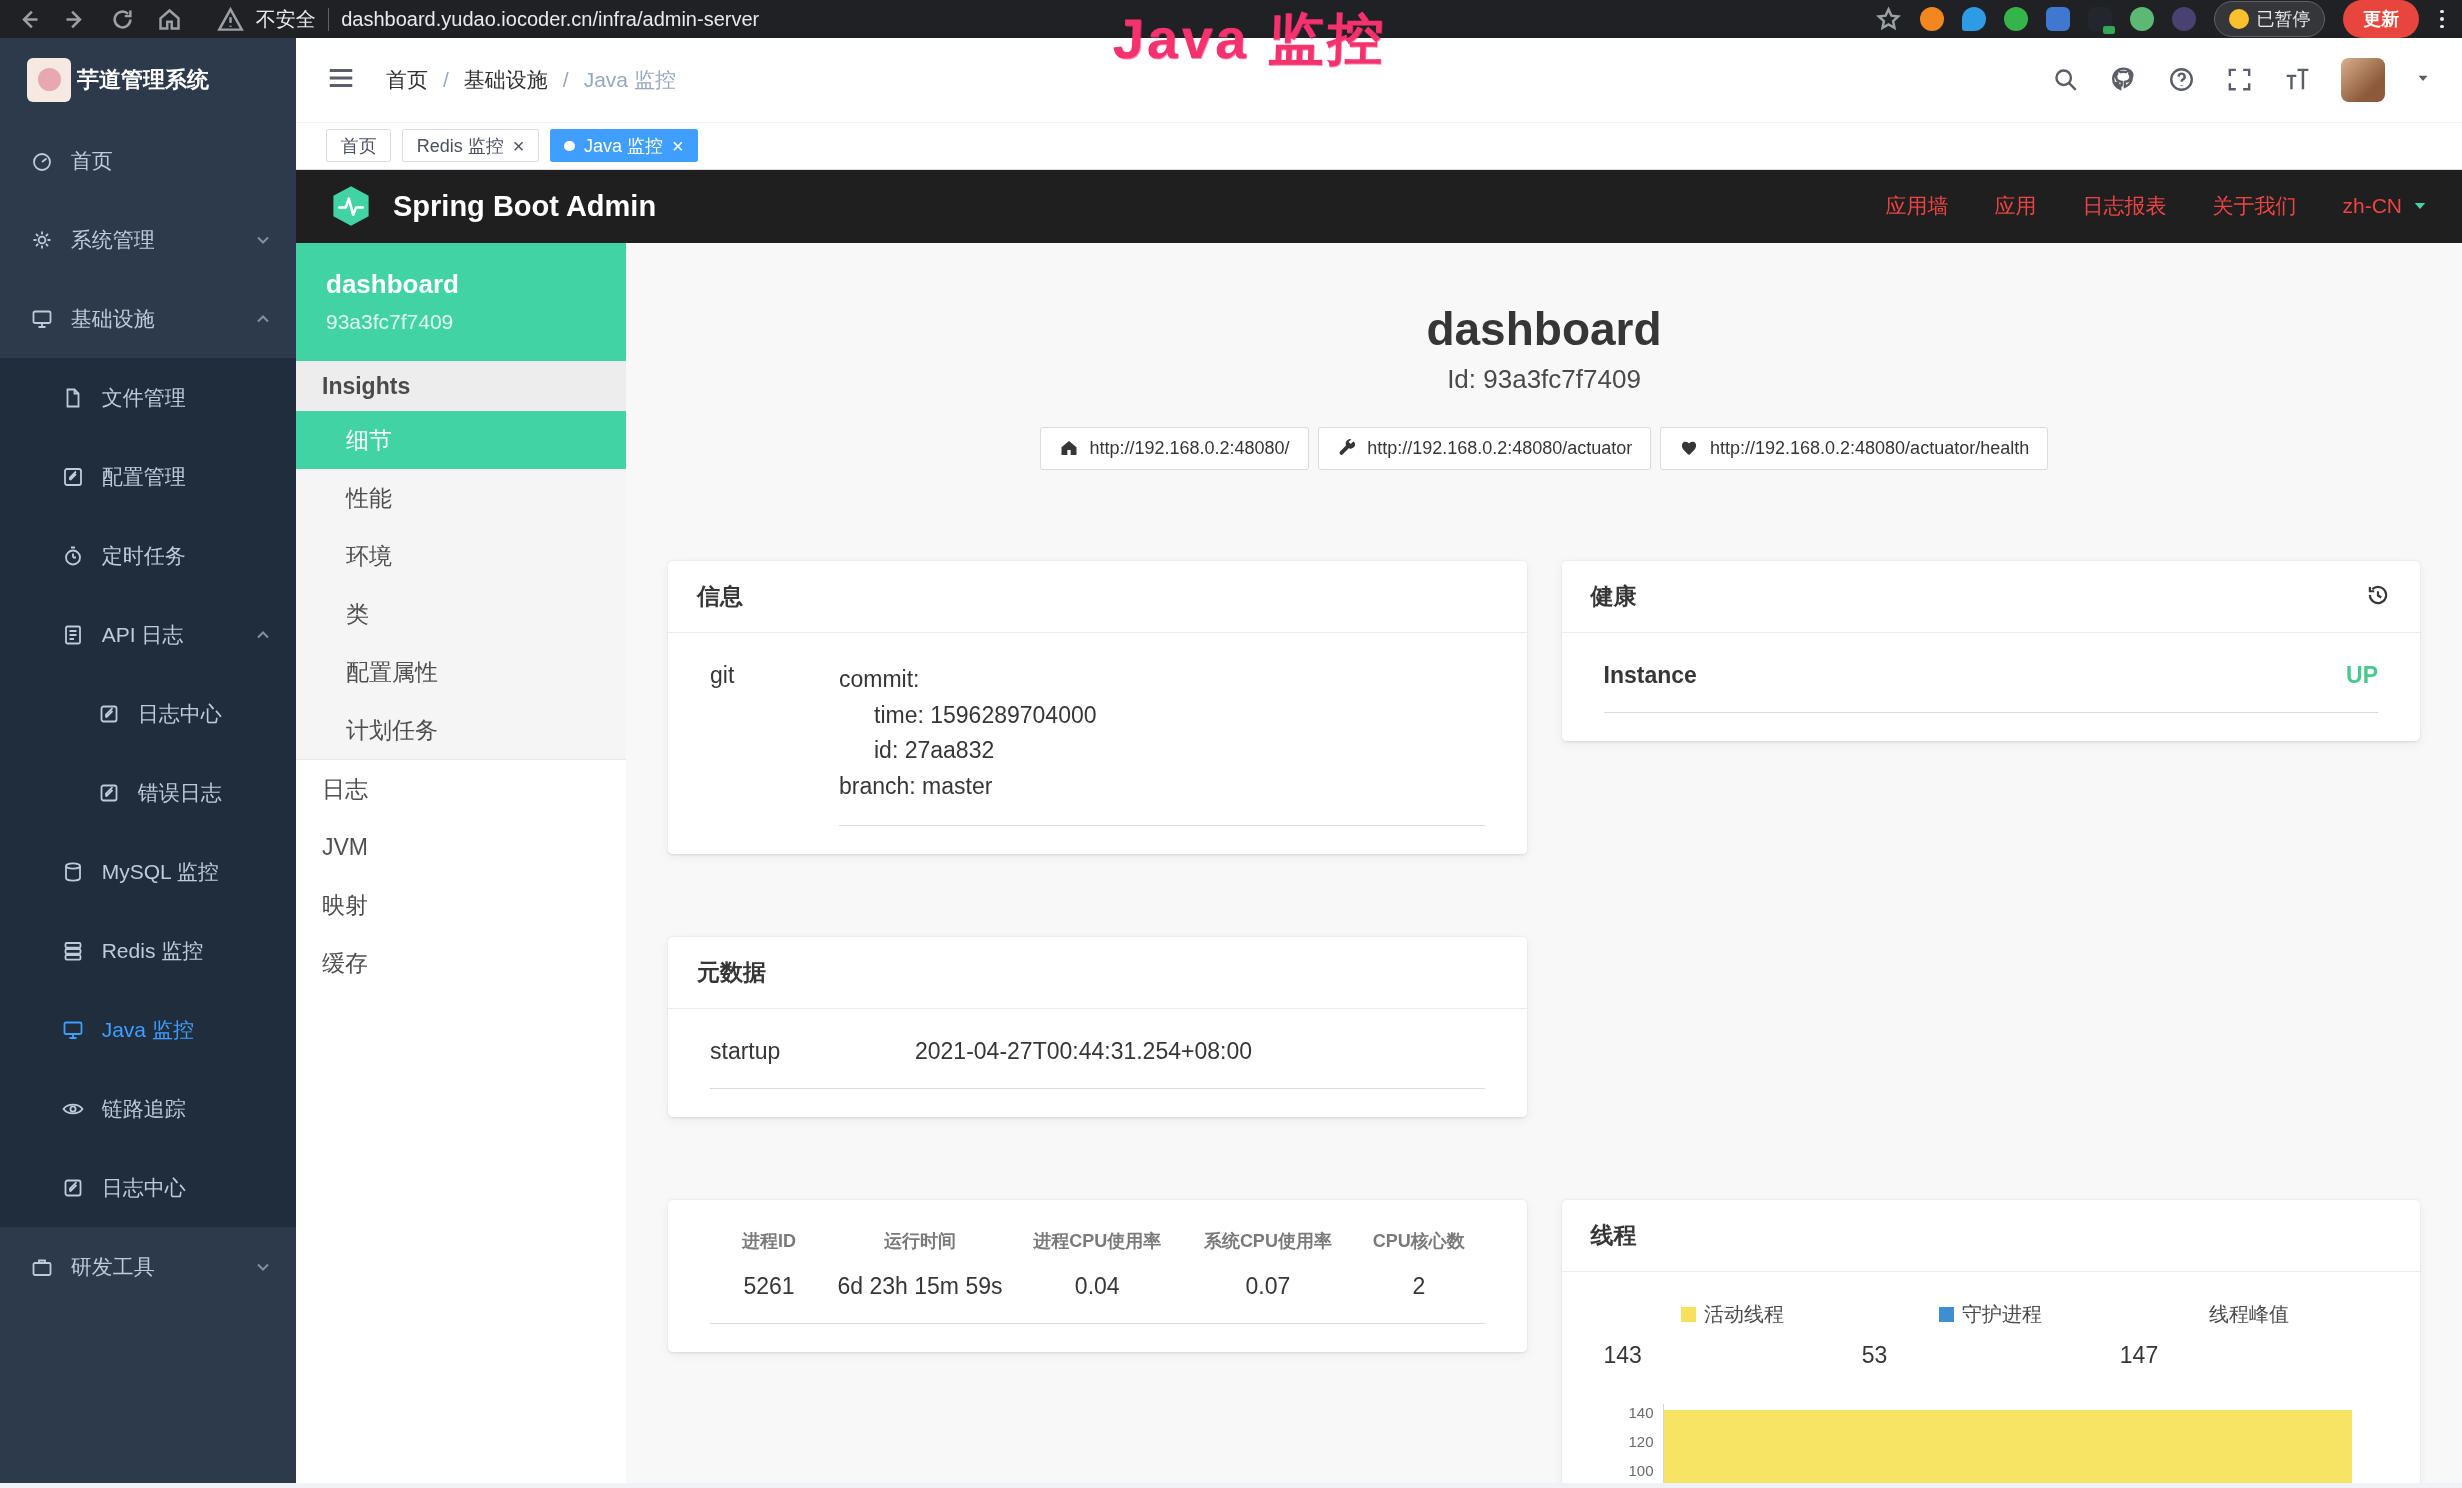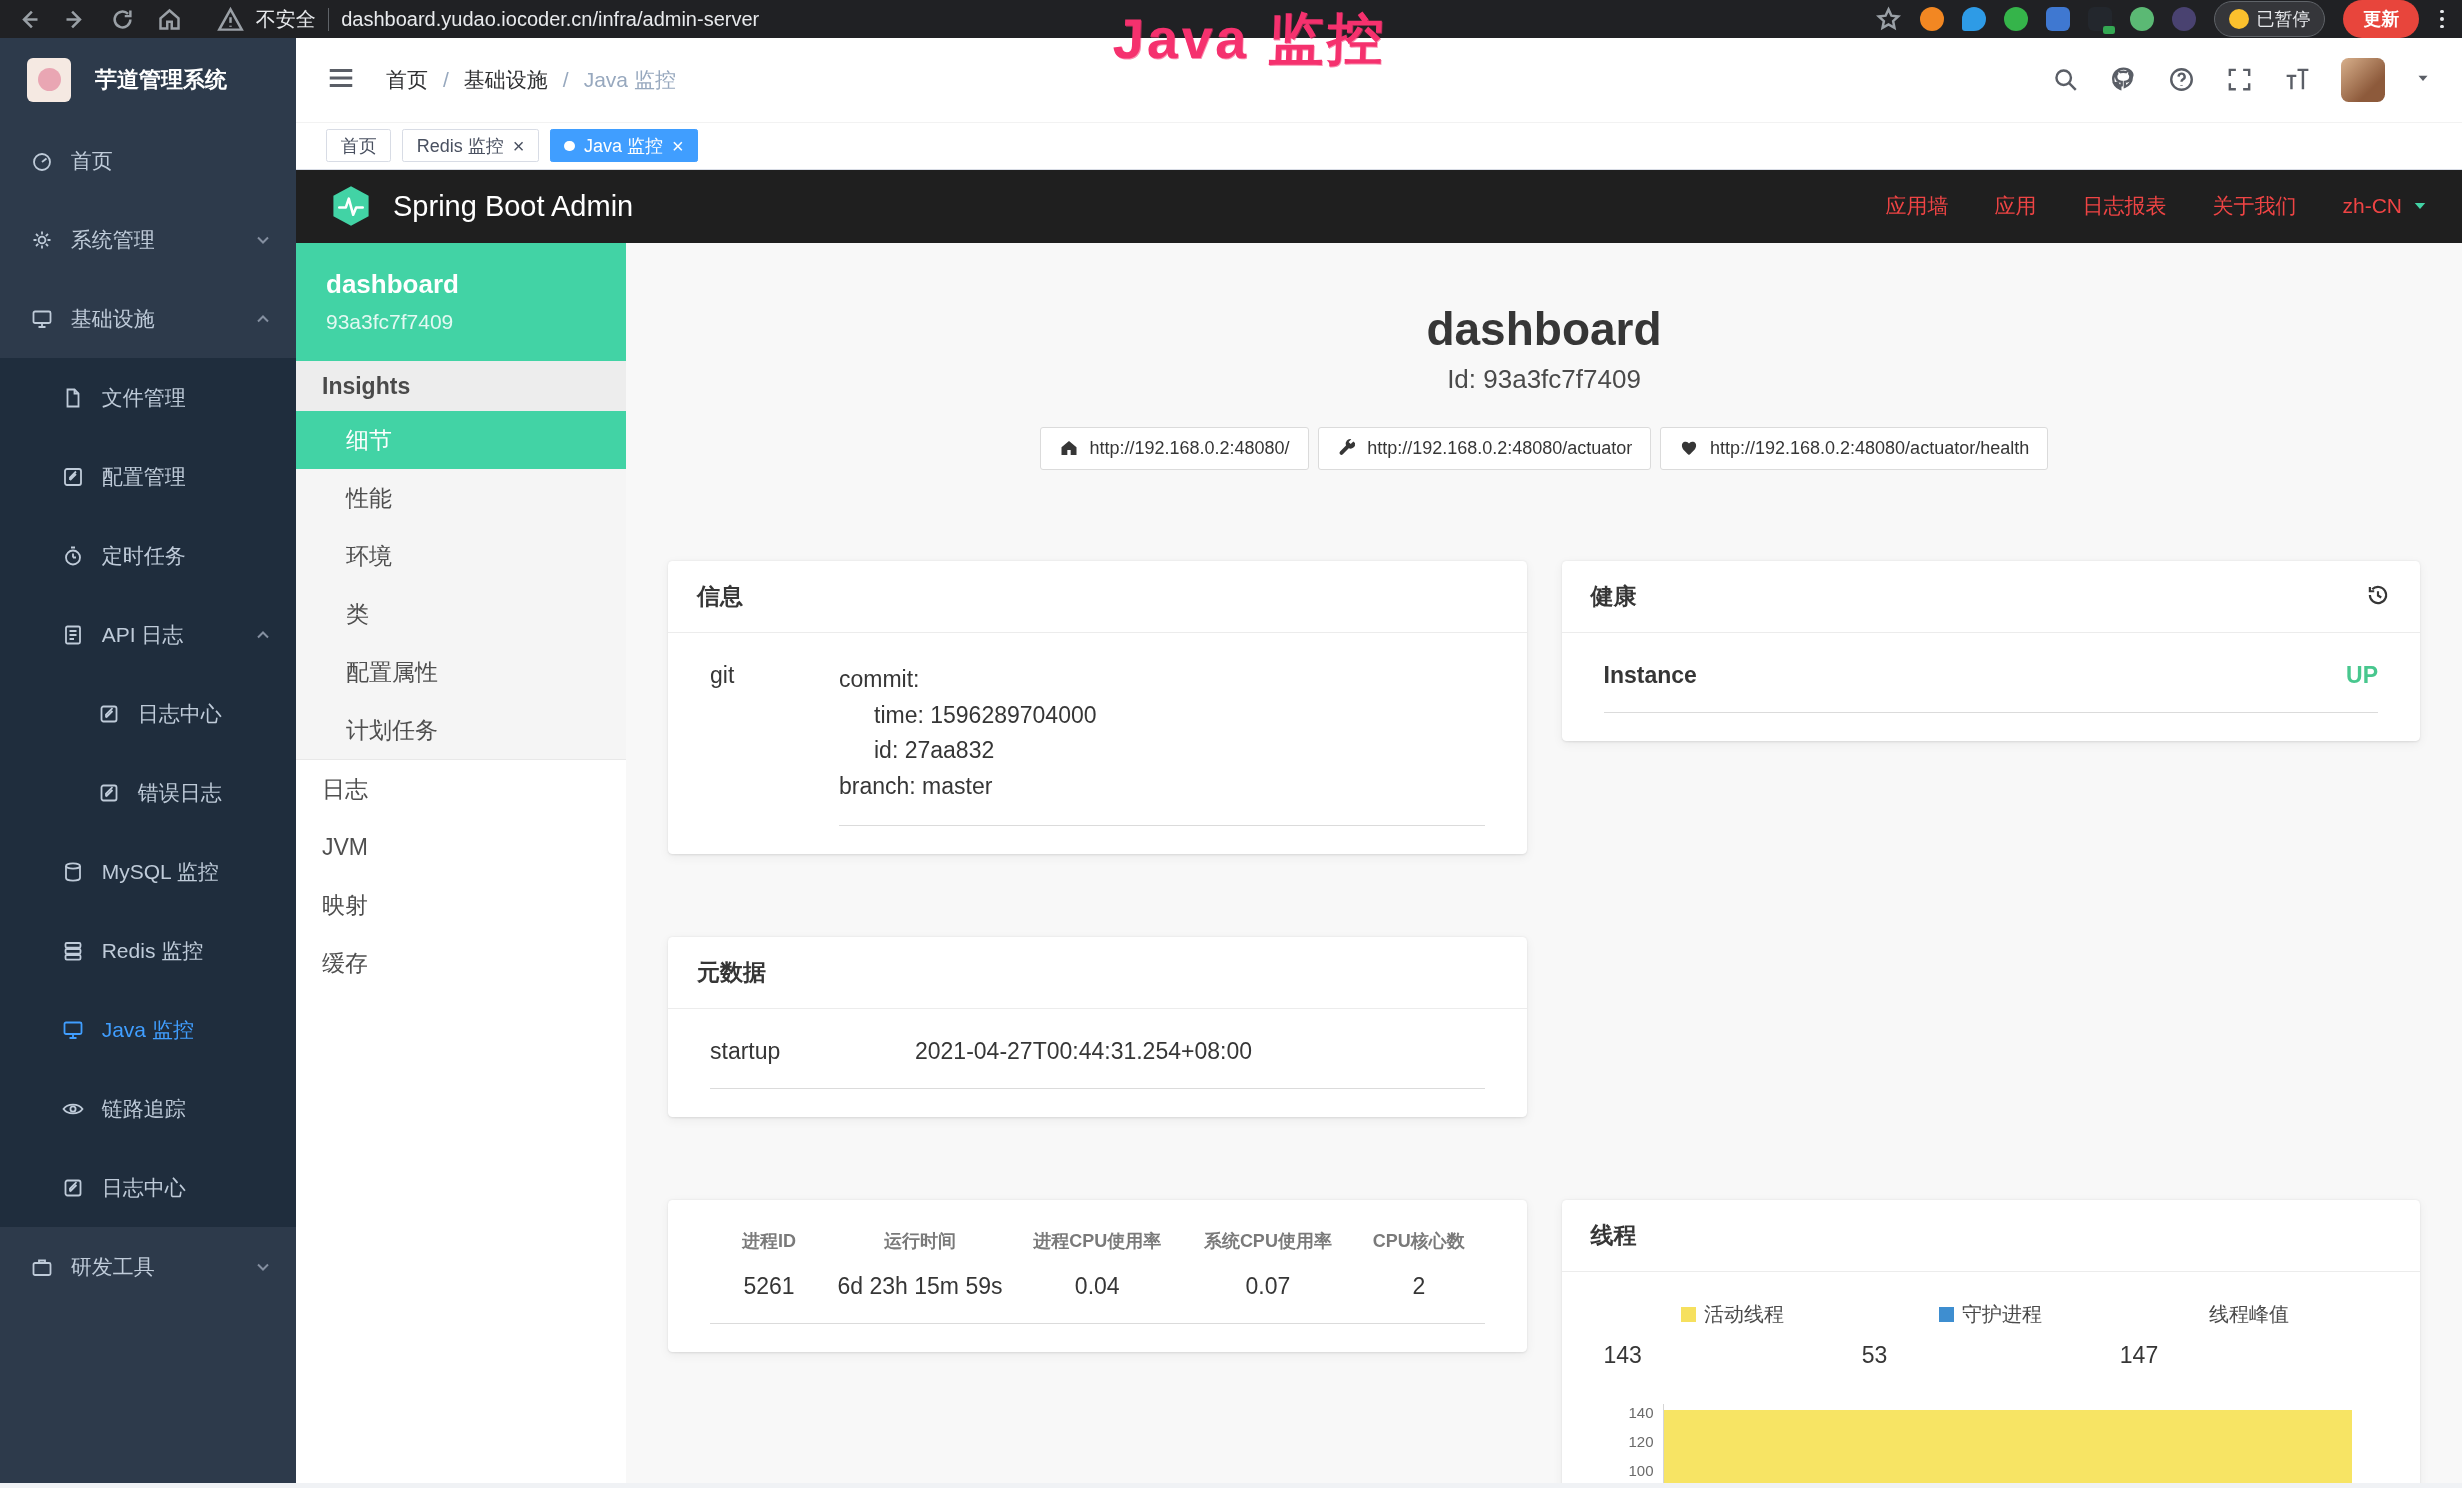--- a/index.html
+++ b/index.html
@@ -26,21 +26,21 @@
 
   
   .annotation { position:absolute; left:1113px; top:1.5px; z-index:60; font-size:56px; font-weight:800;
     color:#f5316e; letter-spacing:3px; transform:skewX(-2deg); text-shadow:0.8px 0.8px 0 rgba(245,49,110,.55); }
 
   
   .app { display:flex; height:1445px; }
 
   
   .sidebar { width:296px; background:#2d3a4b; color:#bfcbd9; flex-shrink:0; overflow:hidden; }
-  .logo-row { height:83px; display:flex; align-items:center; gap:24px; padding:0 27px; }
+  .logo-row { height:83px; display:flex; align-items:center; gap:6px; padding:0 27px; }
   .logo-img { width:44px; height:44px; border-radius:6px; background:#f5e9e2; position:relative; }
   .logo-img::after { content:""; position:absolute; left:10.6px; top:10.6px; width:23px; height:23px; border-radius:50%; background:#e9a6b3; }
   .logo-title { color:#fff; font-size:22px; font-weight:bold; }
   .m-row { height:79px; display:flex; align-items:center; gap:16.7px; font-size:21px; color:#bfcbd9; cursor:pointer; }
   .m1 { padding:0 23px 0 30px; }
   .m2 { padding:0 23px 0 61px; background:#1f2d3d; }
   .m3 { padding:0 23px 0 97px; background:#1f2d3d; }
   .m-row .mi { width:24px; height:24px; flex-shrink:0; }
   .m-row .mi svg { width:24px; height:24px; stroke:currentColor; fill:none; stroke-width:1.8; }
   .m-row .chev { margin-left:auto; width:20px; height:20px; }
@@ -63,21 +63,21 @@
 
   .tags { height:47px; background:#fff; border-bottom:0.8px solid #d8dce5; display:flex; align-items:center; gap:10.6px; padding:0 30px; }
   .tag { height:33px; display:flex; align-items:center; gap:9px; padding:0 13.7px; border:0.8px solid #d8dce5; background:#fff; color:#495060; font-size:18px; border-radius:2.3px; cursor:pointer; }
   .tag.active { background:#409eff; border-color:#409eff; color:#fff; }
   .tag .dot { width:10.6px; height:10.6px; border-radius:50%; background:#fff; }
   .tag .x { font-size:20px; line-height:1; }
 
   
   .sba-head { height:73px; background:#1f1f1f; display:flex; align-items:center; gap:20px; padding:0 33px; }
   .sba-logo svg { width:44px; height:44px; display:block; }
-  .brand { color:#fff; font-size:29px; font-weight:normal; }
+  .brand { color:#fff; font-size:29px; font-weight:bold; }
   .sba-nav { margin-left:auto; display:flex; align-items:center; gap:46px; font-size:21px; color:#ef4444; }
   .lang { display:flex; align-items:center; gap:9px; }
   .lang svg { width:18px; height:18px; fill:#42d3a5; }
 
   .sba-body { display:flex; height:1241px; overflow:hidden; }
   .sba-side { width:330px; background:#fff; flex-shrink:0; display:flex; flex-direction:column; }
   .side-head { background:#42d3a5; color:#fff; padding:26px 30px 27px; }
   .side-head .nm { font-size:26px; font-weight:bold; }
   .side-head .iid { font-size:21px; color:rgba(255,255,255,.85); margin-top:10.6px; }
   .side-section { background:#ededed; height:50px; display:flex; align-items:center; padding:0 26px; font-size:23px; font-weight:bold; color:#4a4a4a; }

